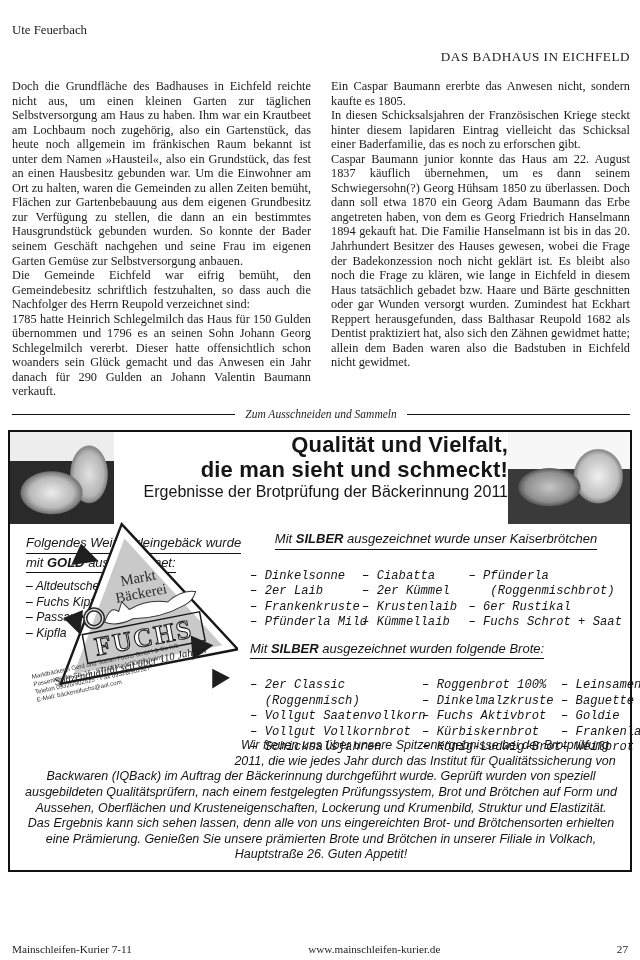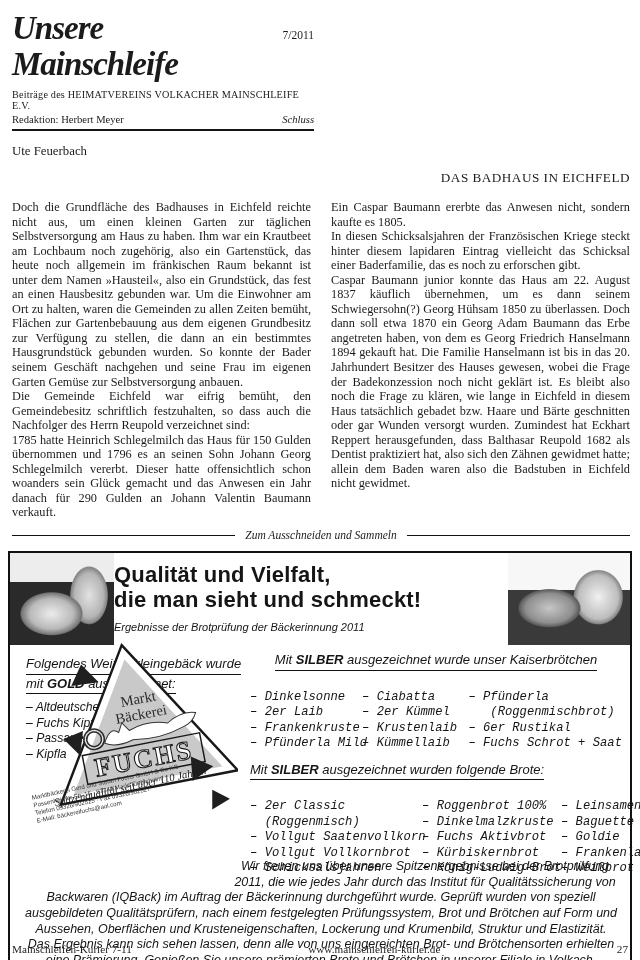--- a/index.html
+++ b/index.html
@@ -40,23 +40,23 @@
       radial-gradient(ellipse 52px 36px at 40% 66%, #ececec, #b9b9b9 42%, #757575 58%, rgba(0,0,0,0) 61%),
       radial-gradient(ellipse 30px 46px at 76% 46%, #e2e2e2, #b5b5b5 48%, #858585 61%, rgba(0,0,0,0) 64%),
       linear-gradient(#ededed 0 32%, #2a2a2a 32%);
   }
   .photo-right { width:122px;
     background:
       radial-gradient(ellipse 52px 32px at 34% 60%, #c6c6c6, #8e8e8e 46%, #5c5c5c 58%, rgba(0,0,0,0) 61%),
       radial-gradient(ellipse 38px 42px at 74% 48%, #f0f0f0, #bdbdbd 52%, #888888 63%, rgba(0,0,0,0) 66%),
       linear-gradient(#f7f7f7 0 40%, #3a3a3a 40%);
   }
-  .ad-head { flex:1; text-align:left; padding-top:9px; }
+  .ad-head { flex:1; text-align:right; }
   .headline { font-weight:bold; font-size:22px; line-height:25px; letter-spacing:0.2px; }
-  .subhead { font-style:italic; font-size:11px; margin-top:9px; }
+  .subhead { font-size:16px; margin-top:1px; }
   .ad-body { position:relative; height:232px; }
   .ad-col-left { position:absolute; left:16px; top:10px; width:218px; }
   .ad-col-right { position:absolute; left:240px; top:6px; right:8px; }
   .ad-h { font-style:italic; font-size:13px; line-height:18px; }
   .u { border-bottom:1.5px solid #111; padding-bottom:0.5px; display:inline-block; }
   .kaiser { text-align:center; margin-bottom:7px; }
   .items { list-style:none; margin:6px 0 0; padding:0; font-style:italic;
            font-size:12.2px; line-height:15.5px; white-space:pre; }
   .three-col { display:flex; margin-top:13px;font-family:Liberation Mono, monospace; }
   .g1{width:112px}.g2{width:118px}.g3{flex:1}
@@ -75,31 +75,20 @@
   .logo-spacer { float:left; width:208px; height:30px; }
   
   .page-footer { position:absolute; left:12px; right:12px; bottom:5px; display:flex; font-size:11.2px; color:#222; }
   .page-footer .mid { flex:1; text-align:center; }
 </style>
 </head>
 <body>
 
 <div class="page">
 
-  <header class="masthead">
-    <div class="mast-row">
-      <h1 class="pub-title">Unsere Mainschleife</h1>
-      <span class="issue">7/2011</span>
-    </div>
-    <div class="mast-sub">Beiträge des HEIMATVEREINS VOLKACHER MAINSCHLEIFE E.V.</div>
-    <div class="mast-ed">
-      <span>Redaktion: Herbert Meyer</span>
-      <span class="schluss">Schluss</span>
-    </div>
-  </header>
 
   <div class="author">Ute Feuerbach</div>
   <h2 class="art-title">DAS BADHAUS IN EICHFELD</h2>
 
   <div class="cols">
     <div class="col">
       <p><span>Doch die Grundfläche des Badhauses in Eichfeld reichte nicht aus, um einen kleinen Garten zur täglichen Selbstversorgung am Haus zu haben. Ihm war ein Krautbeet </span><span class="ital">am Lochbaum</span><span> noch zugehörig, also ein Gartenstück, das heute noch allgemein im fränkischen Raum bekannt ist unter dem Namen »Hausteil«, also ein Grundstück, das fest an einen Hausbesitz gebunden war. Um die Einwohner am Ort zu halten, waren die Gemeinden zu allen Zeiten bemüht, Flächen zur Gartenbebauung aus dem eigenen Grundbesitz zur Verfügung zu stellen, die dann an ein bestimmtes Hausgrundstück gebunden wurden. So konnte der Bader seinem Geschäft nachgehen und seine Frau im eigenen Garten Gemüse zur Selbstversorgung anbauen.</span></p>
       <p><span>Die Gemeinde Eichfeld war eifrig bemüht, den Gemeindebesitz schriftlich festzuhalten, so dass auch die Nachfolger des Herrn </span><span class="ital">Reupold</span><span> verzeichnet sind:</span></p>
       <p>1785 hatte Heinrich Schlegelmilch das Haus für 150 Gulden übernommen und 1796 es an seinen Sohn Johann Georg Schlegelmilch vererbt. Dieser hatte offensichtlich schon woanders sein Glück gemacht und das Anwesen ein Jahr danach für 290 Gulden an Johann Valentin Baumann verkauft.</p>
     </div>

